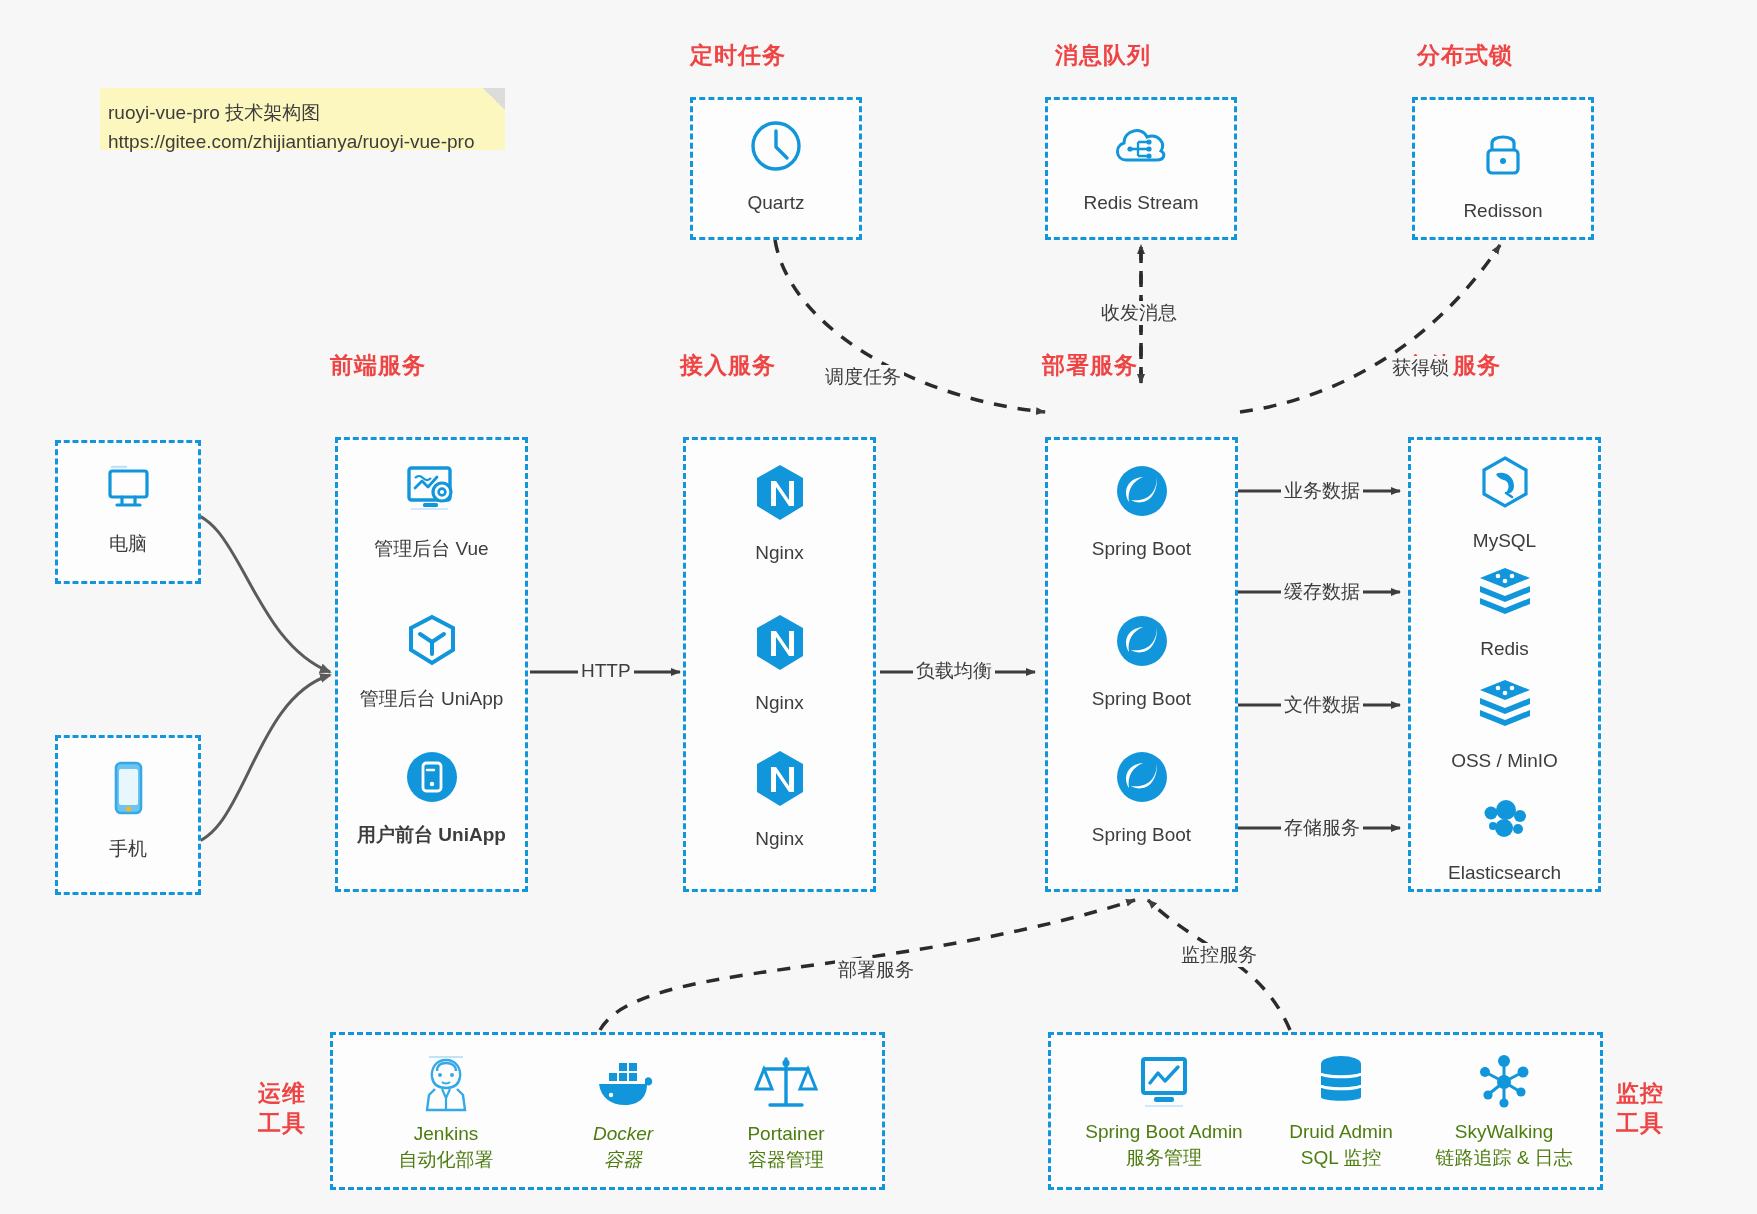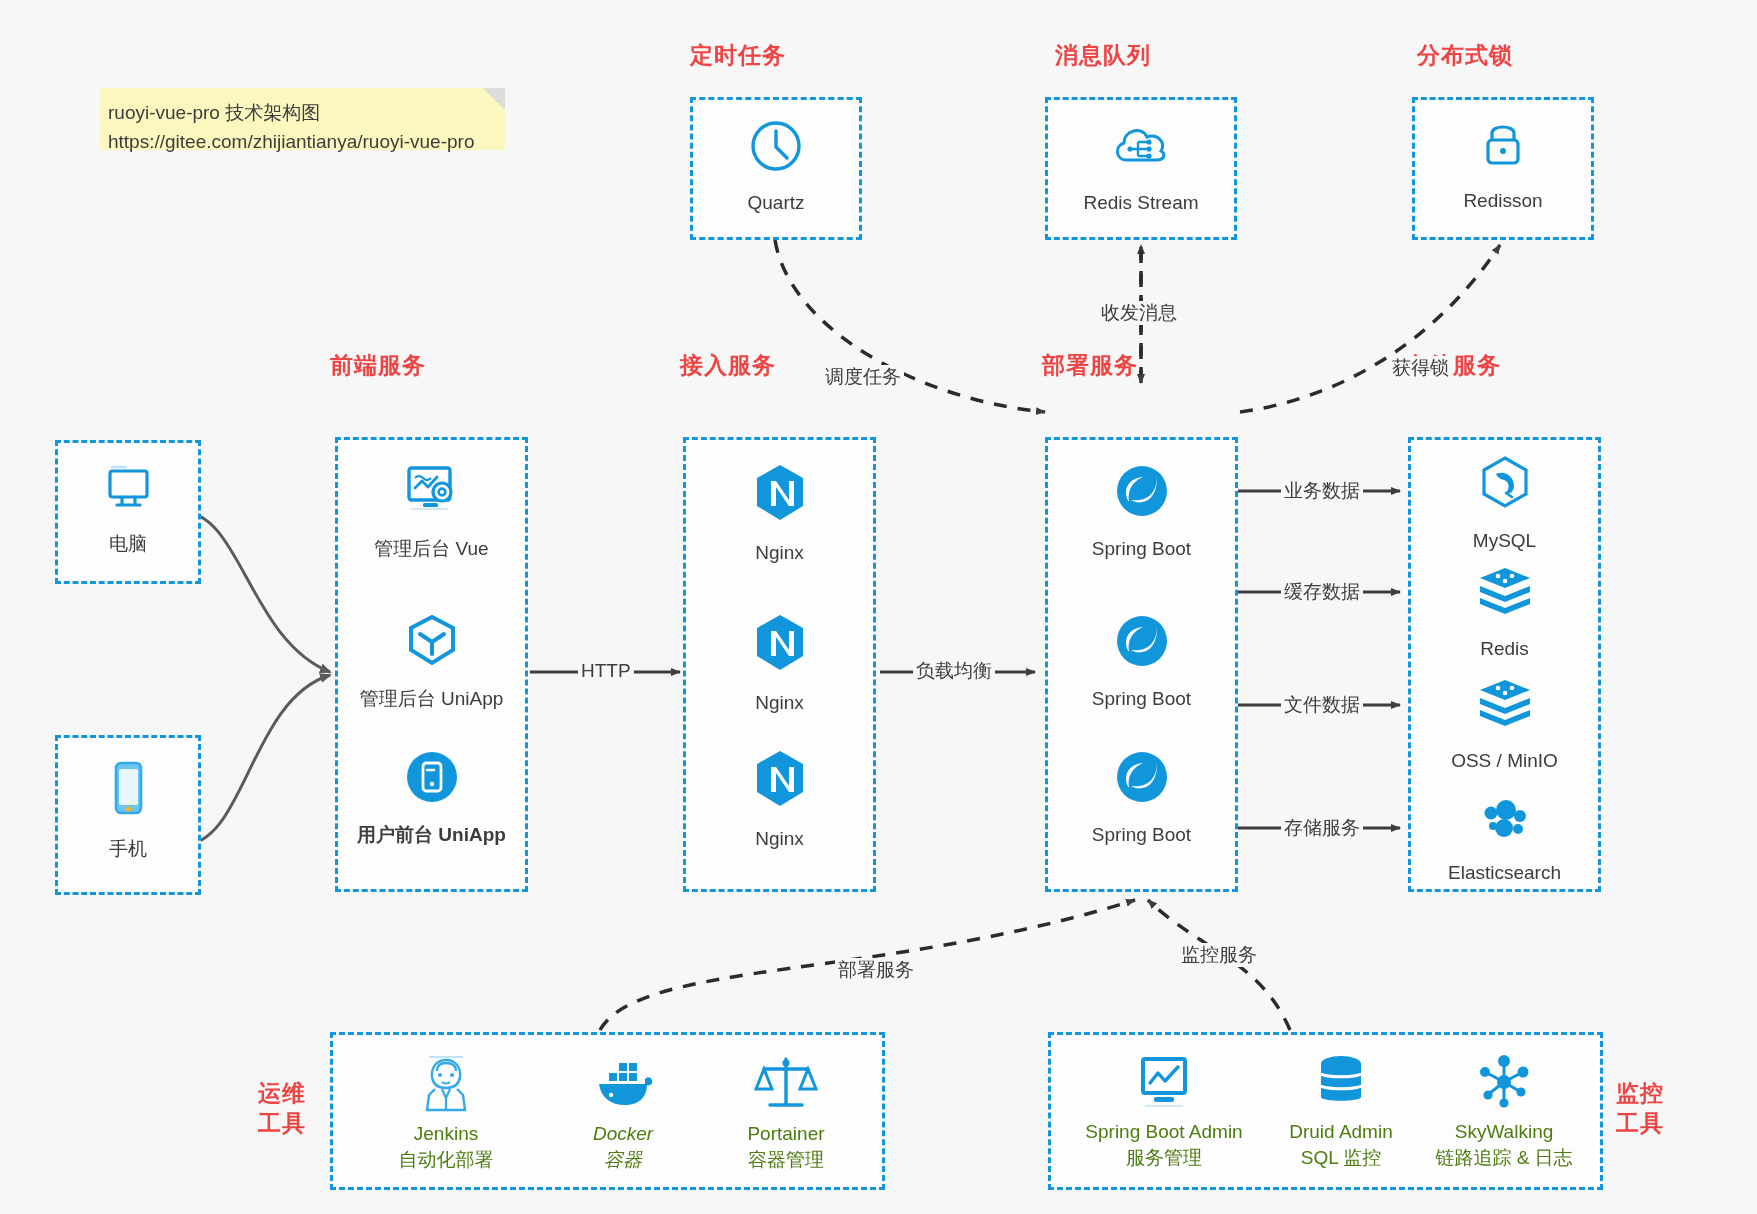--- a/index.html
+++ b/index.html
@@ -141,21 +141,21 @@
         <circle cx="39" cy="24" r="2.6" fill="#1296db"></circle>
         <circle cx="39" cy="31" r="2.6" fill="#1296db"></circle>
         <circle cx="39" cy="38" r="2.6" fill="#1296db"></circle>
       </svg>
       <span class="lbl">Redis Stream</span>
     </div>
   </div>
 
   <div class="grp-title" style="left:1417px;top:40px;width:172px;">分布式锁</div>
   <div class="box" style="left:1412px;top:97px;width:182px;height:143px;">
-    <div class="node" style="top:16px;text-align:center;">
+    <div class="node" style="top:26px;text-align:center;">
       <svg class="ico" width="54" height="56" viewBox="0 0 54 56">
         <path d="M16 24 L16 17 C16 9 38 9 38 17 L38 24" fill="none" stroke="#1296db" stroke-width="3.2"></path>
         <rect x="12" y="24" width="30" height="23" rx="4" fill="none" stroke="#1296db" stroke-width="3.2"></rect>
         <circle cx="27" cy="35" r="3" fill="#1296db"></circle>
       </svg>
       <span class="lbl">Redisson</span>
     </div>
   </div>
 
   <div class="box" style="left:55px;top:440px;width:146px;height:144px;">

